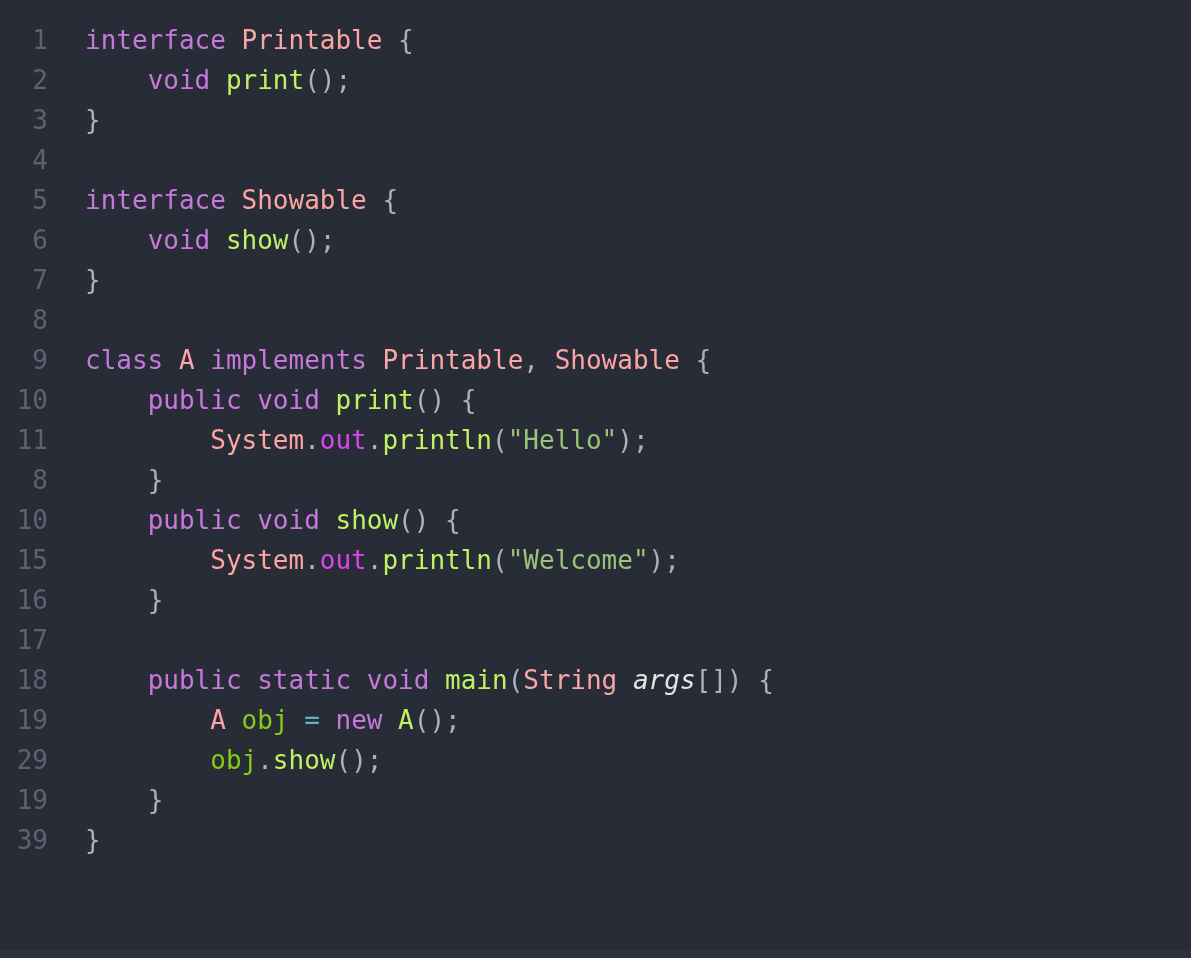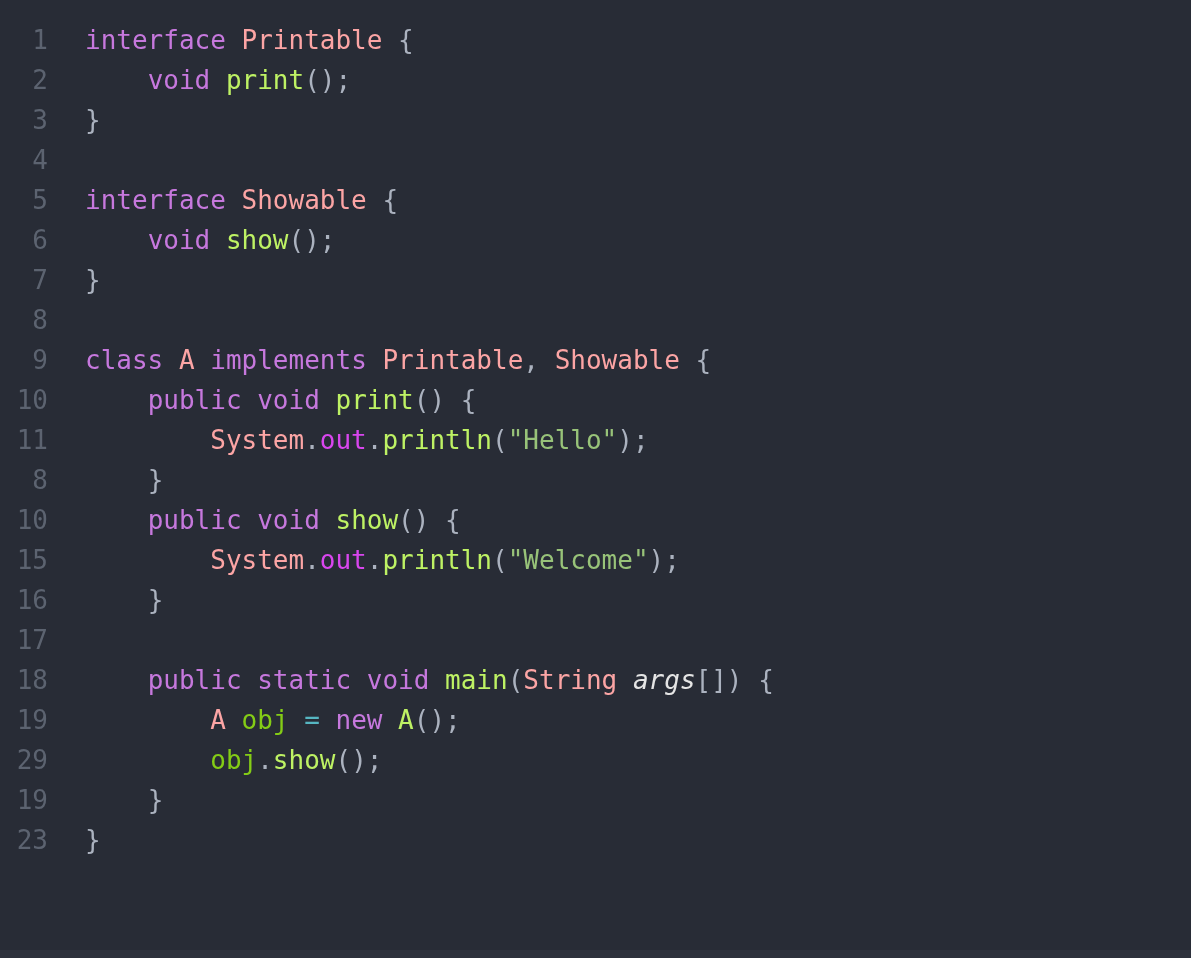--- a/index.html
+++ b/index.html
@@ -83,16 +83,16 @@
       <div class="code-line"><span class="line-number">11</span><span class="line-content"><span class="tok-plain">        </span><span class="tok-type">System</span><span class="tok-punct">.</span><span class="tok-property">out</span><span class="tok-punct">.</span><span class="tok-function">println</span><span class="tok-punct">(</span><span class="tok-string">"Hello"</span><span class="tok-punct">);</span></span></div>
       <div class="code-line"><span class="line-number">8</span><span class="line-content"><span class="tok-plain">    </span><span class="tok-punct">}</span></span></div>
       <div class="code-line"><span class="line-number">10</span><span class="line-content"><span class="tok-plain">    </span><span class="tok-keyword">public</span><span class="tok-plain"> </span><span class="tok-keyword">void</span><span class="tok-plain"> </span><span class="tok-function">show</span><span class="tok-punct">() </span><span class="tok-punct">{</span></span></div>
       <div class="code-line"><span class="line-number">15</span><span class="line-content"><span class="tok-plain">        </span><span class="tok-type">System</span><span class="tok-punct">.</span><span class="tok-property">out</span><span class="tok-punct">.</span><span class="tok-function">println</span><span class="tok-punct">(</span><span class="tok-string">"Welcome"</span><span class="tok-punct">);</span></span></div>
       <div class="code-line"><span class="line-number">16</span><span class="line-content"><span class="tok-plain">    </span><span class="tok-punct">}</span></span></div>
       <div class="code-line"><span class="line-number">17</span><span class="line-content">&nbsp;</span></div>
       <div class="code-line"><span class="line-number">18</span><span class="line-content"><span class="tok-plain">    </span><span class="tok-keyword">public</span><span class="tok-plain"> </span><span class="tok-keyword">static</span><span class="tok-plain"> </span><span class="tok-keyword">void</span><span class="tok-plain"> </span><span class="tok-function">main</span><span class="tok-punct">(</span><span class="tok-type">String</span><span class="tok-plain"> </span><span class="tok-param">args</span><span class="tok-punct">[]) </span><span class="tok-punct">{</span></span></div>
       <div class="code-line"><span class="line-number">19</span><span class="line-content"><span class="tok-plain">        </span><span class="tok-type">A</span><span class="tok-plain"> </span><span class="tok-variable">obj</span><span class="tok-plain"> </span><span class="tok-operator">=</span><span class="tok-plain"> </span><span class="tok-keyword">new</span><span class="tok-plain"> </span><span class="tok-function">A</span><span class="tok-punct">();</span></span></div>
       <div class="code-line"><span class="line-number">29</span><span class="line-content"><span class="tok-plain">        </span><span class="tok-variable">obj</span><span class="tok-punct">.</span><span class="tok-function">show</span><span class="tok-punct">();</span></span></div>
       <div class="code-line"><span class="line-number">19</span><span class="line-content"><span class="tok-plain">    </span><span class="tok-punct">}</span></span></div>
-      <div class="code-line"><span class="line-number">23</span><span class="line-content"><span class="tok-punct">}</span></span></div>
+      <div class="code-line"><span class="line-number">39</span><span class="line-content"><span class="tok-punct">}</span></span></div>
     </div>
   <div id="bottom-band"></div>
 </div>
 
 </body></html>

